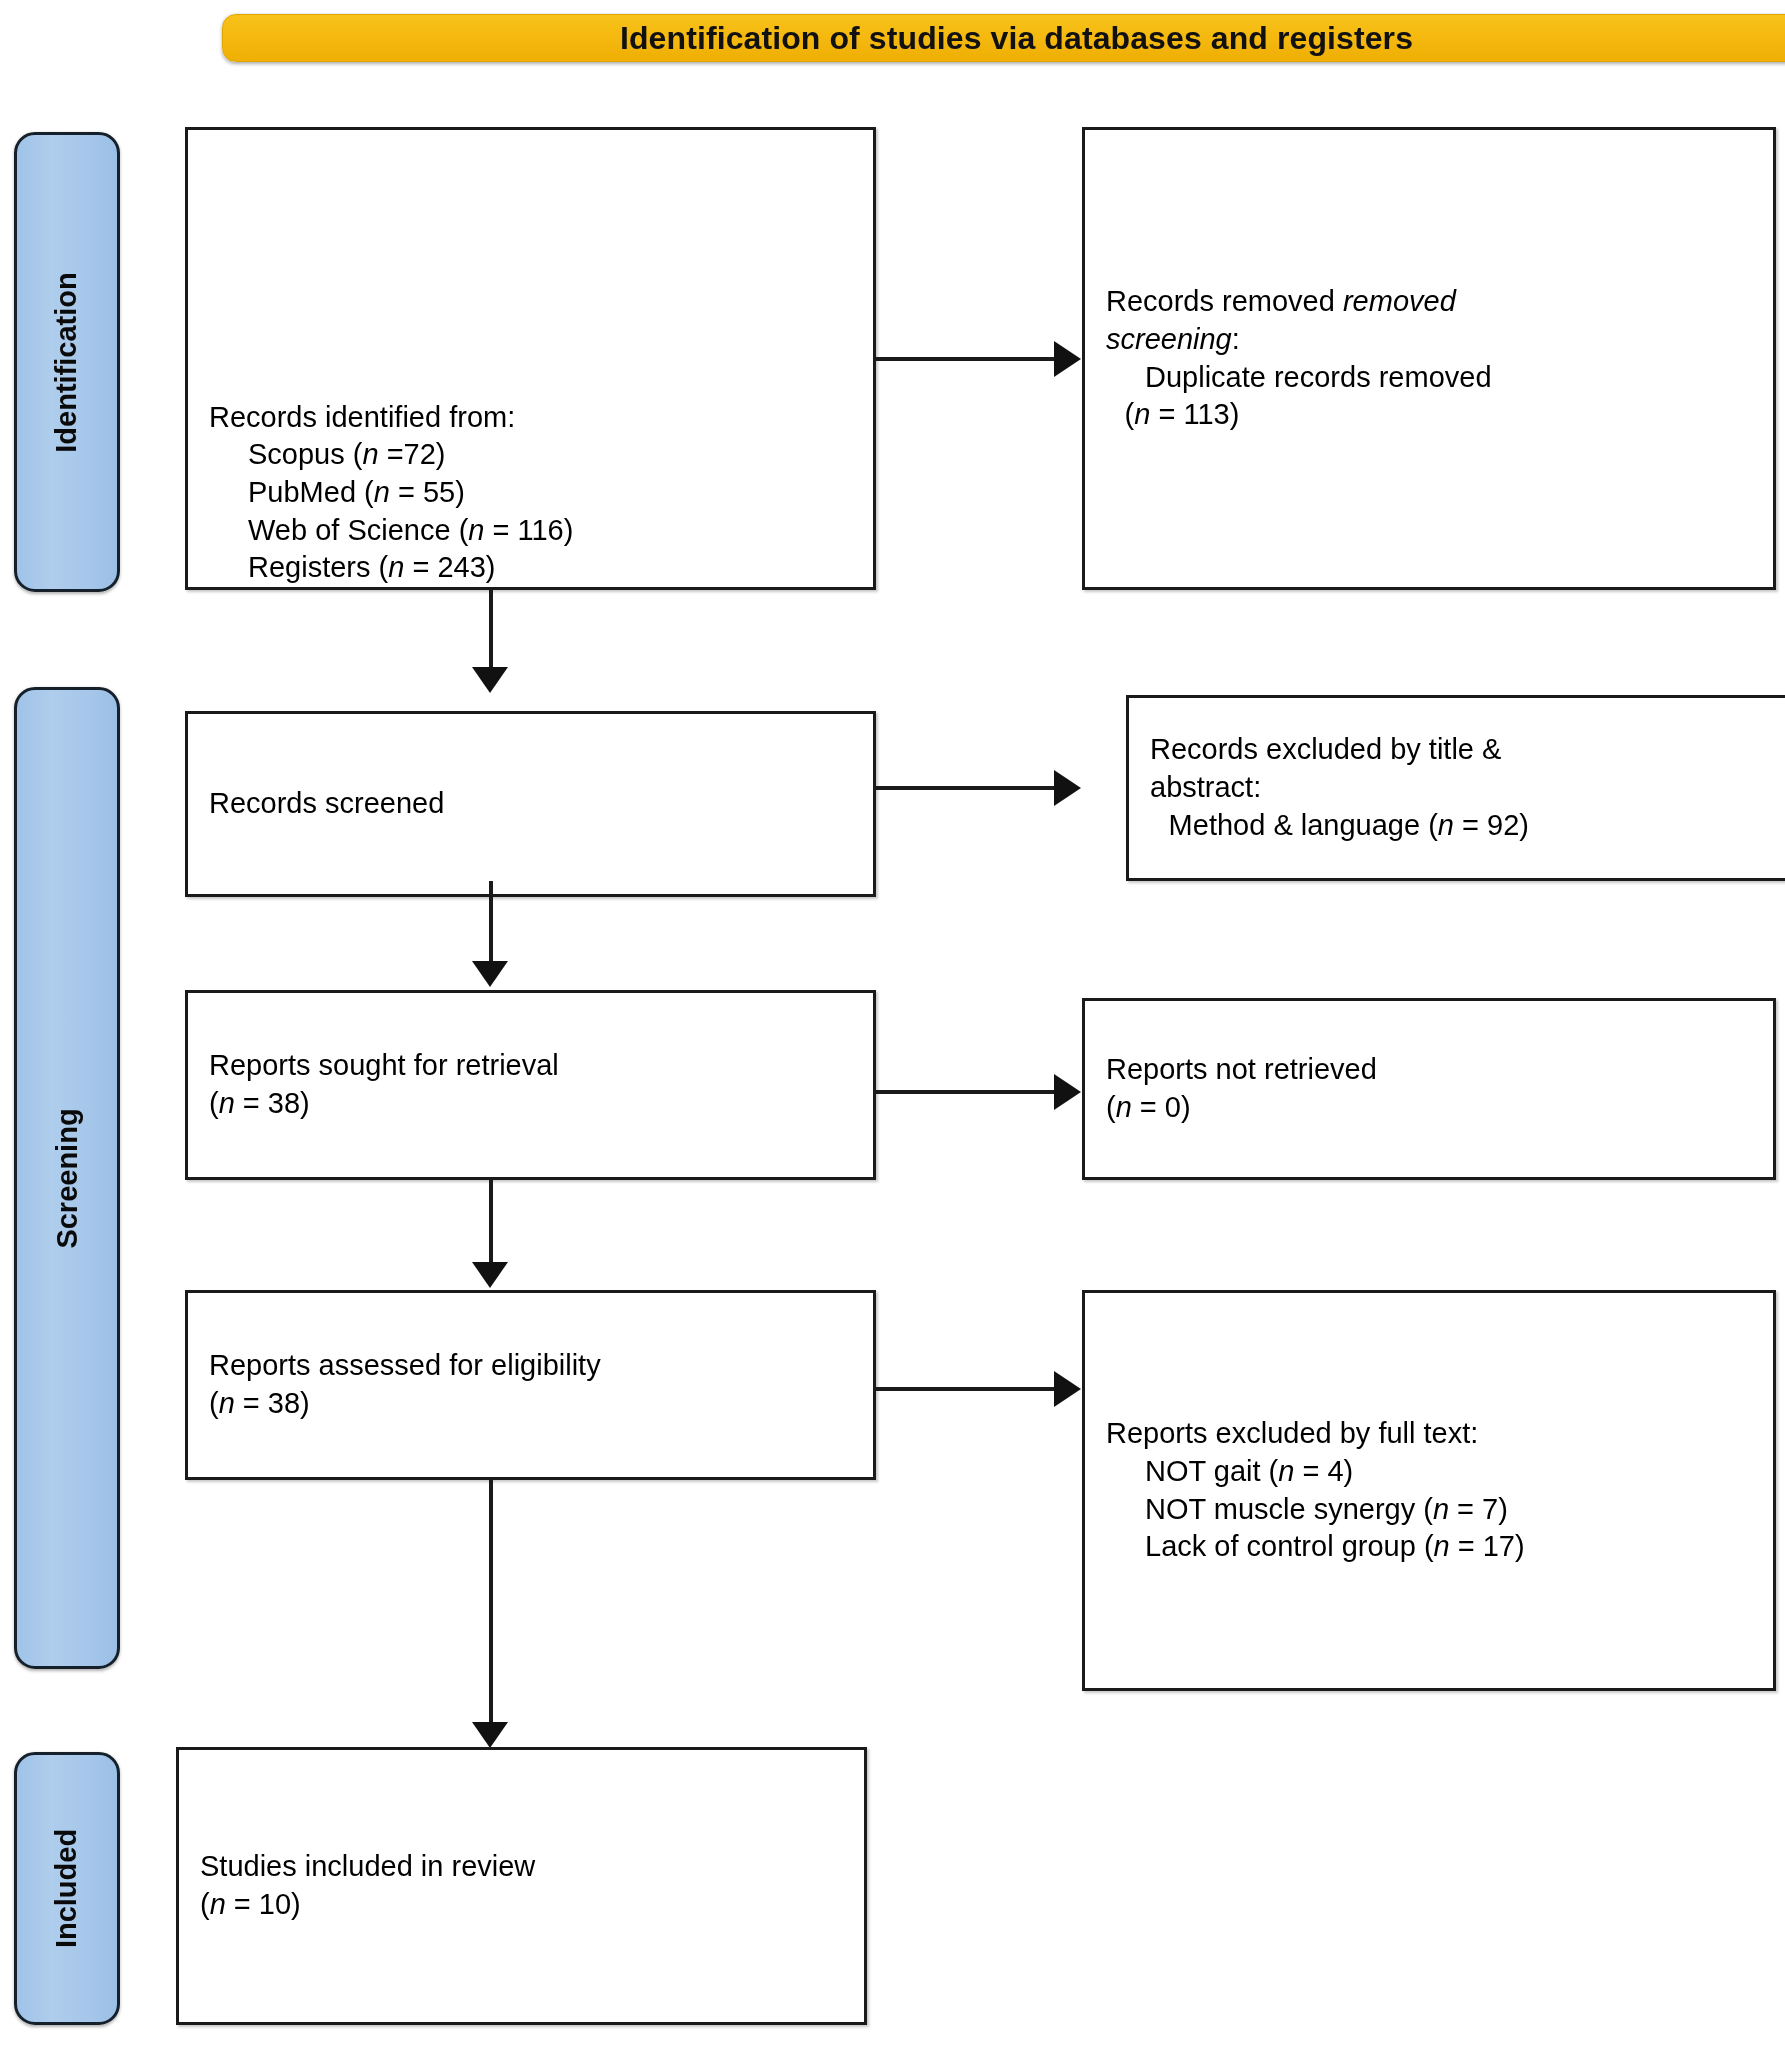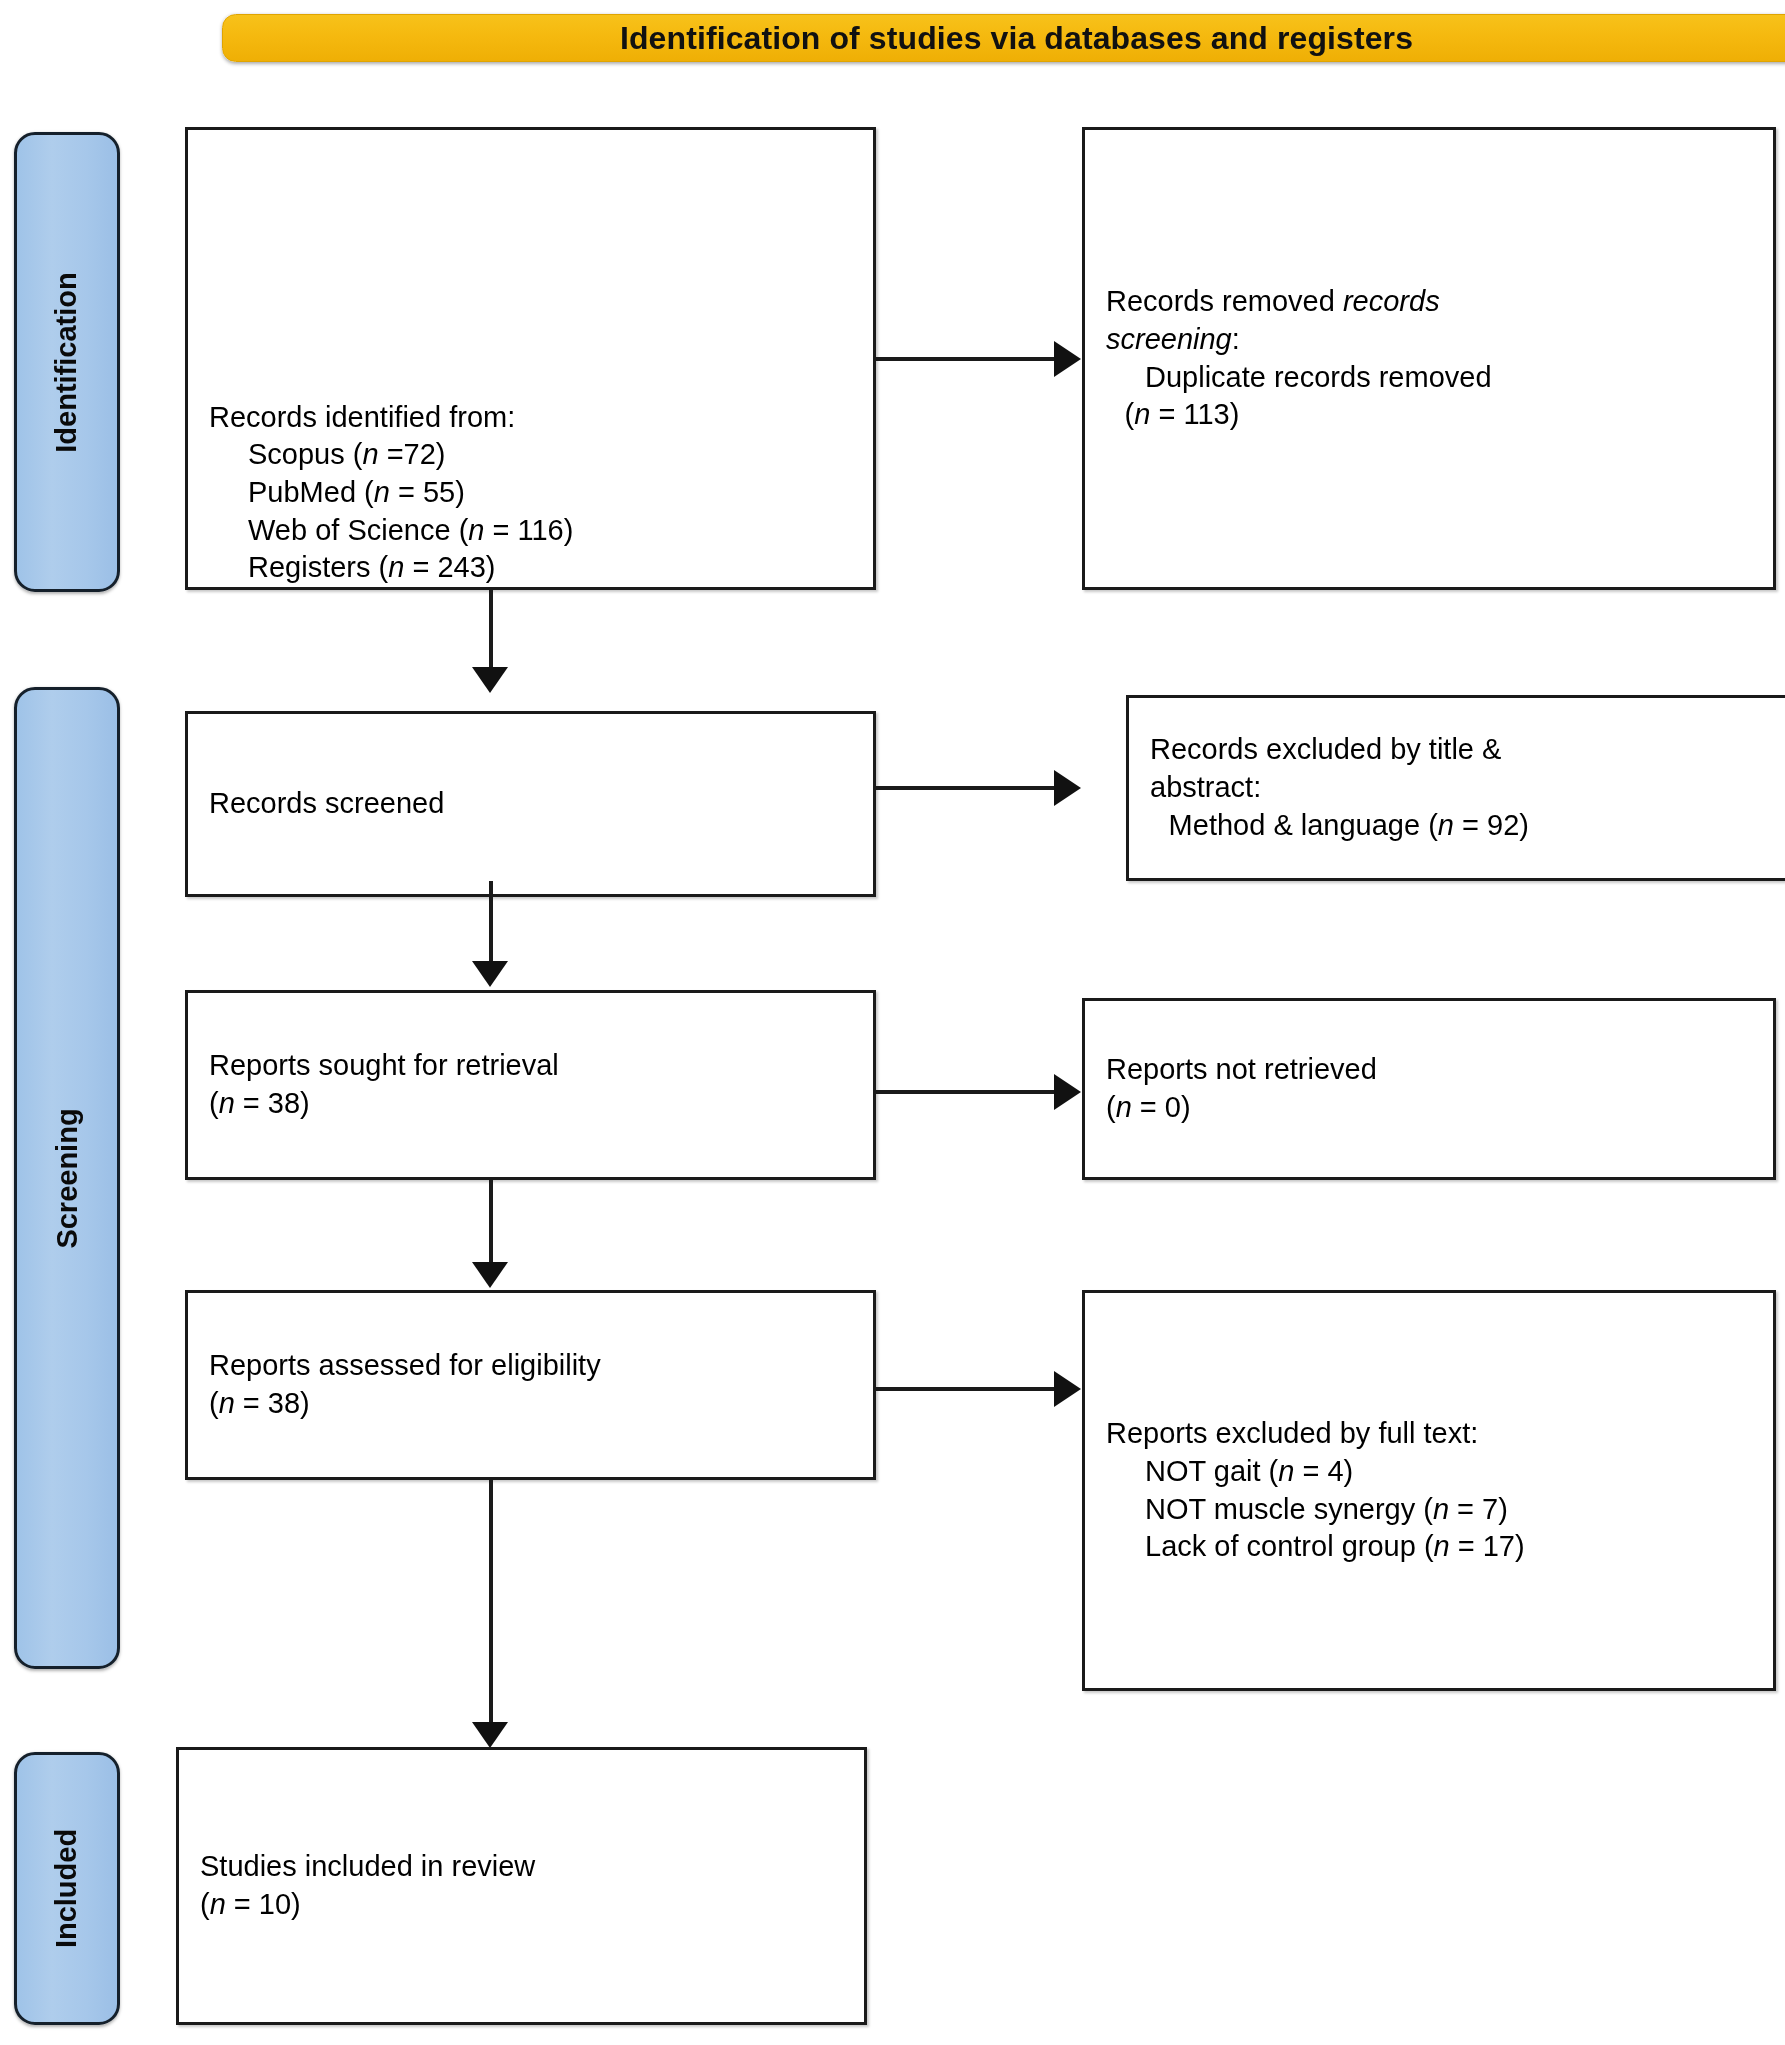--- a/index.html
+++ b/index.html
@@ -138,21 +138,21 @@
       </div>
       <div class="line ind1">
         Registers (<i>n</i> = 243)
       </div>
     </div>
   </div>
 
   <div class="box" style="left:1082px; top:127px; width:694px; height:463px;">
     <div class="box-inner">
       <div class="line">
-        <span>Records removed </span><i>records</i>
+        <span>Records removed </span><i>removed</i>
       </div>
       <div class="line">
         <i>screening</i><span>:</span>
       </div>
       <div class="line ind1">
         <span>Duplicate records removed</span>
       </div>
       <div class="line ind-sm">
         (<i>n</i> = 113)
       </div>

